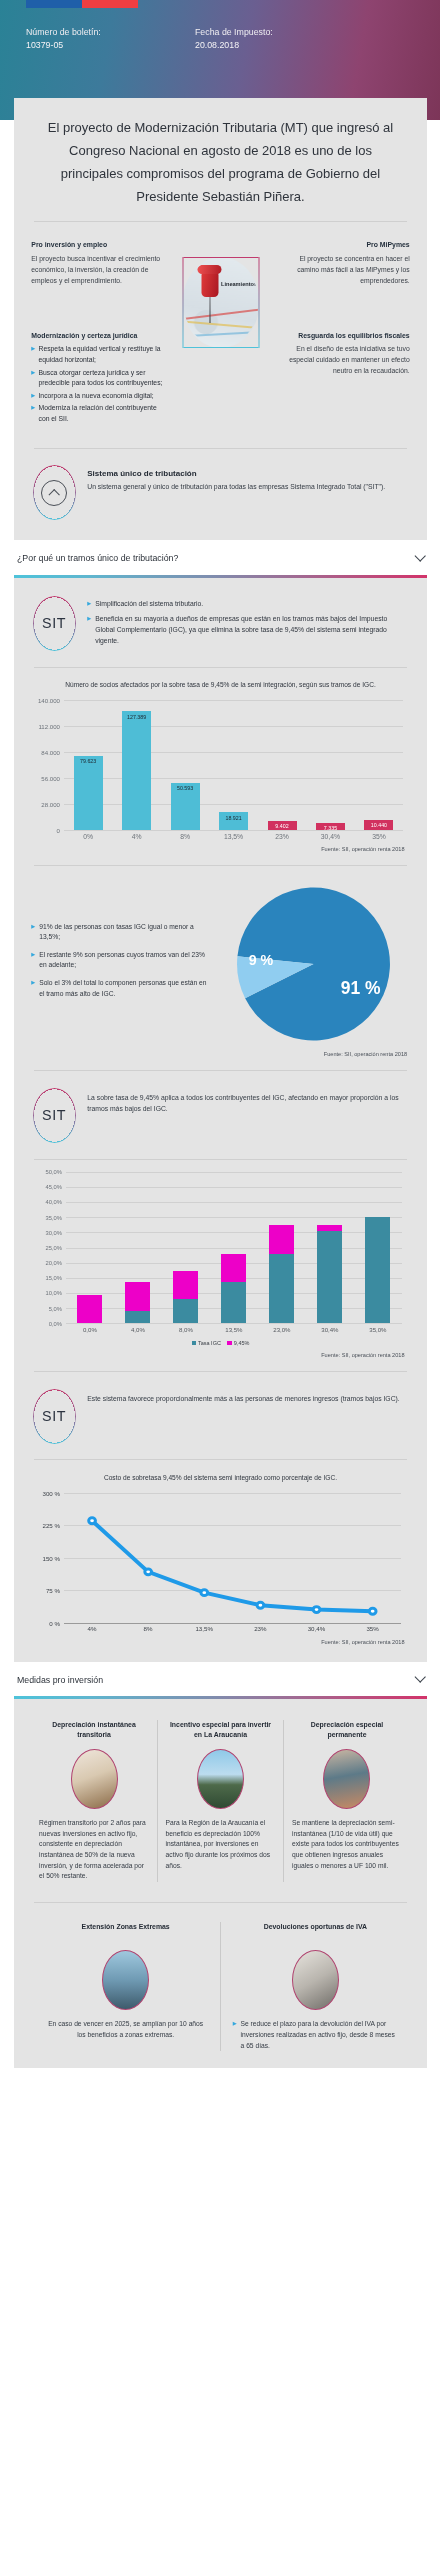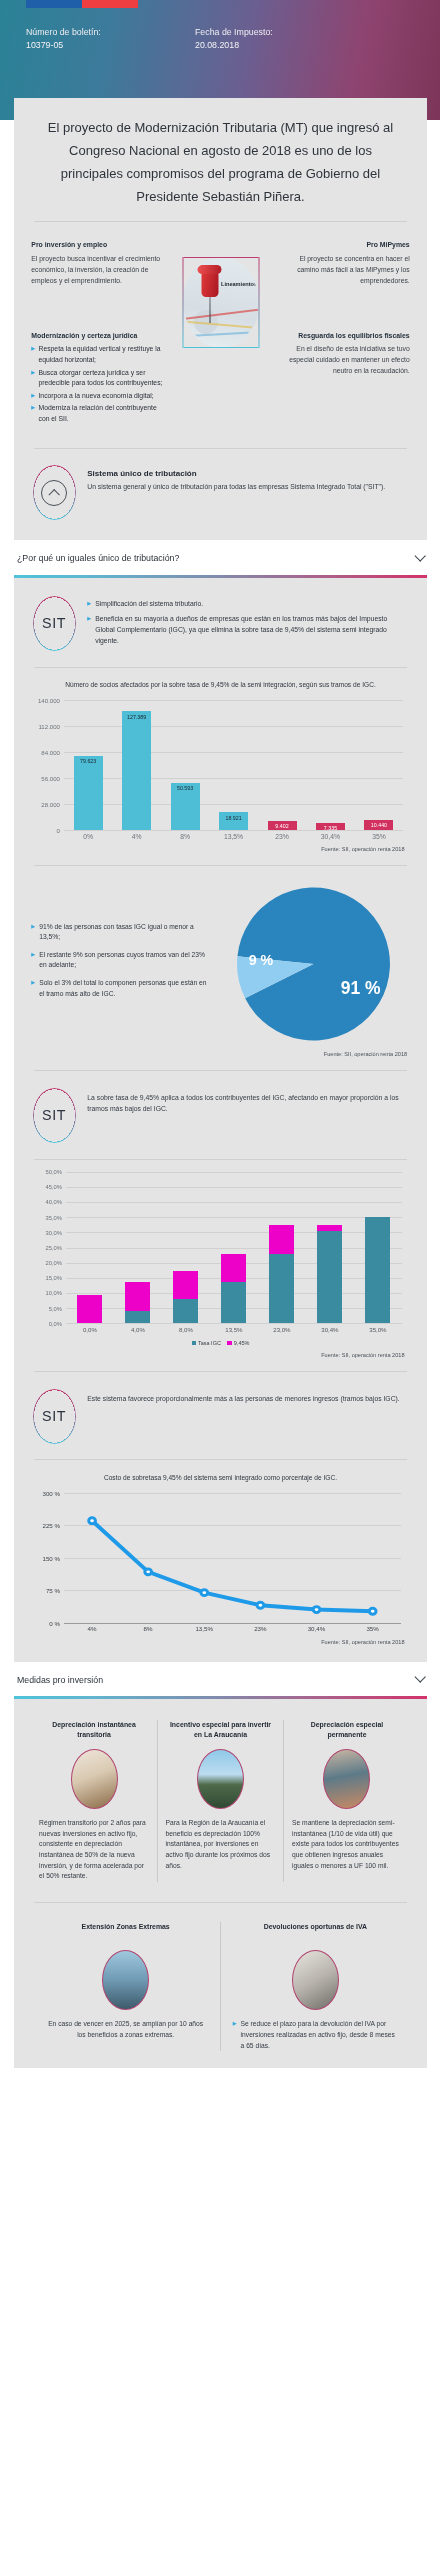--- a/index.html
+++ b/index.html
@@ -315,21 +315,21 @@
       <div class="iconrow-body">
         <div class="iconrow-title">Sistema único de tributación</div>
         <div class="iconrow-text">Un sistema general y único de tributación para todas las empresas Sistema Integrado Total ("SIT").</div>
       </div>
     </div>
 
   </div>
 </div>
 
 <div class="acc">
-  <div class="acc-title">¿Por qué un iguales único de tributación?</div>
+  <div class="acc-title">¿Por qué un tramos único de tributación?</div>
   <div class="chev-down"></div>
 </div>
 
 <div class="panel-wrap">
   <div class="gradient-top"></div>
   <div class="panel">
 
     <div class="iconrow">
       <div class="oval">
         <div class="oval-ring"></div>

